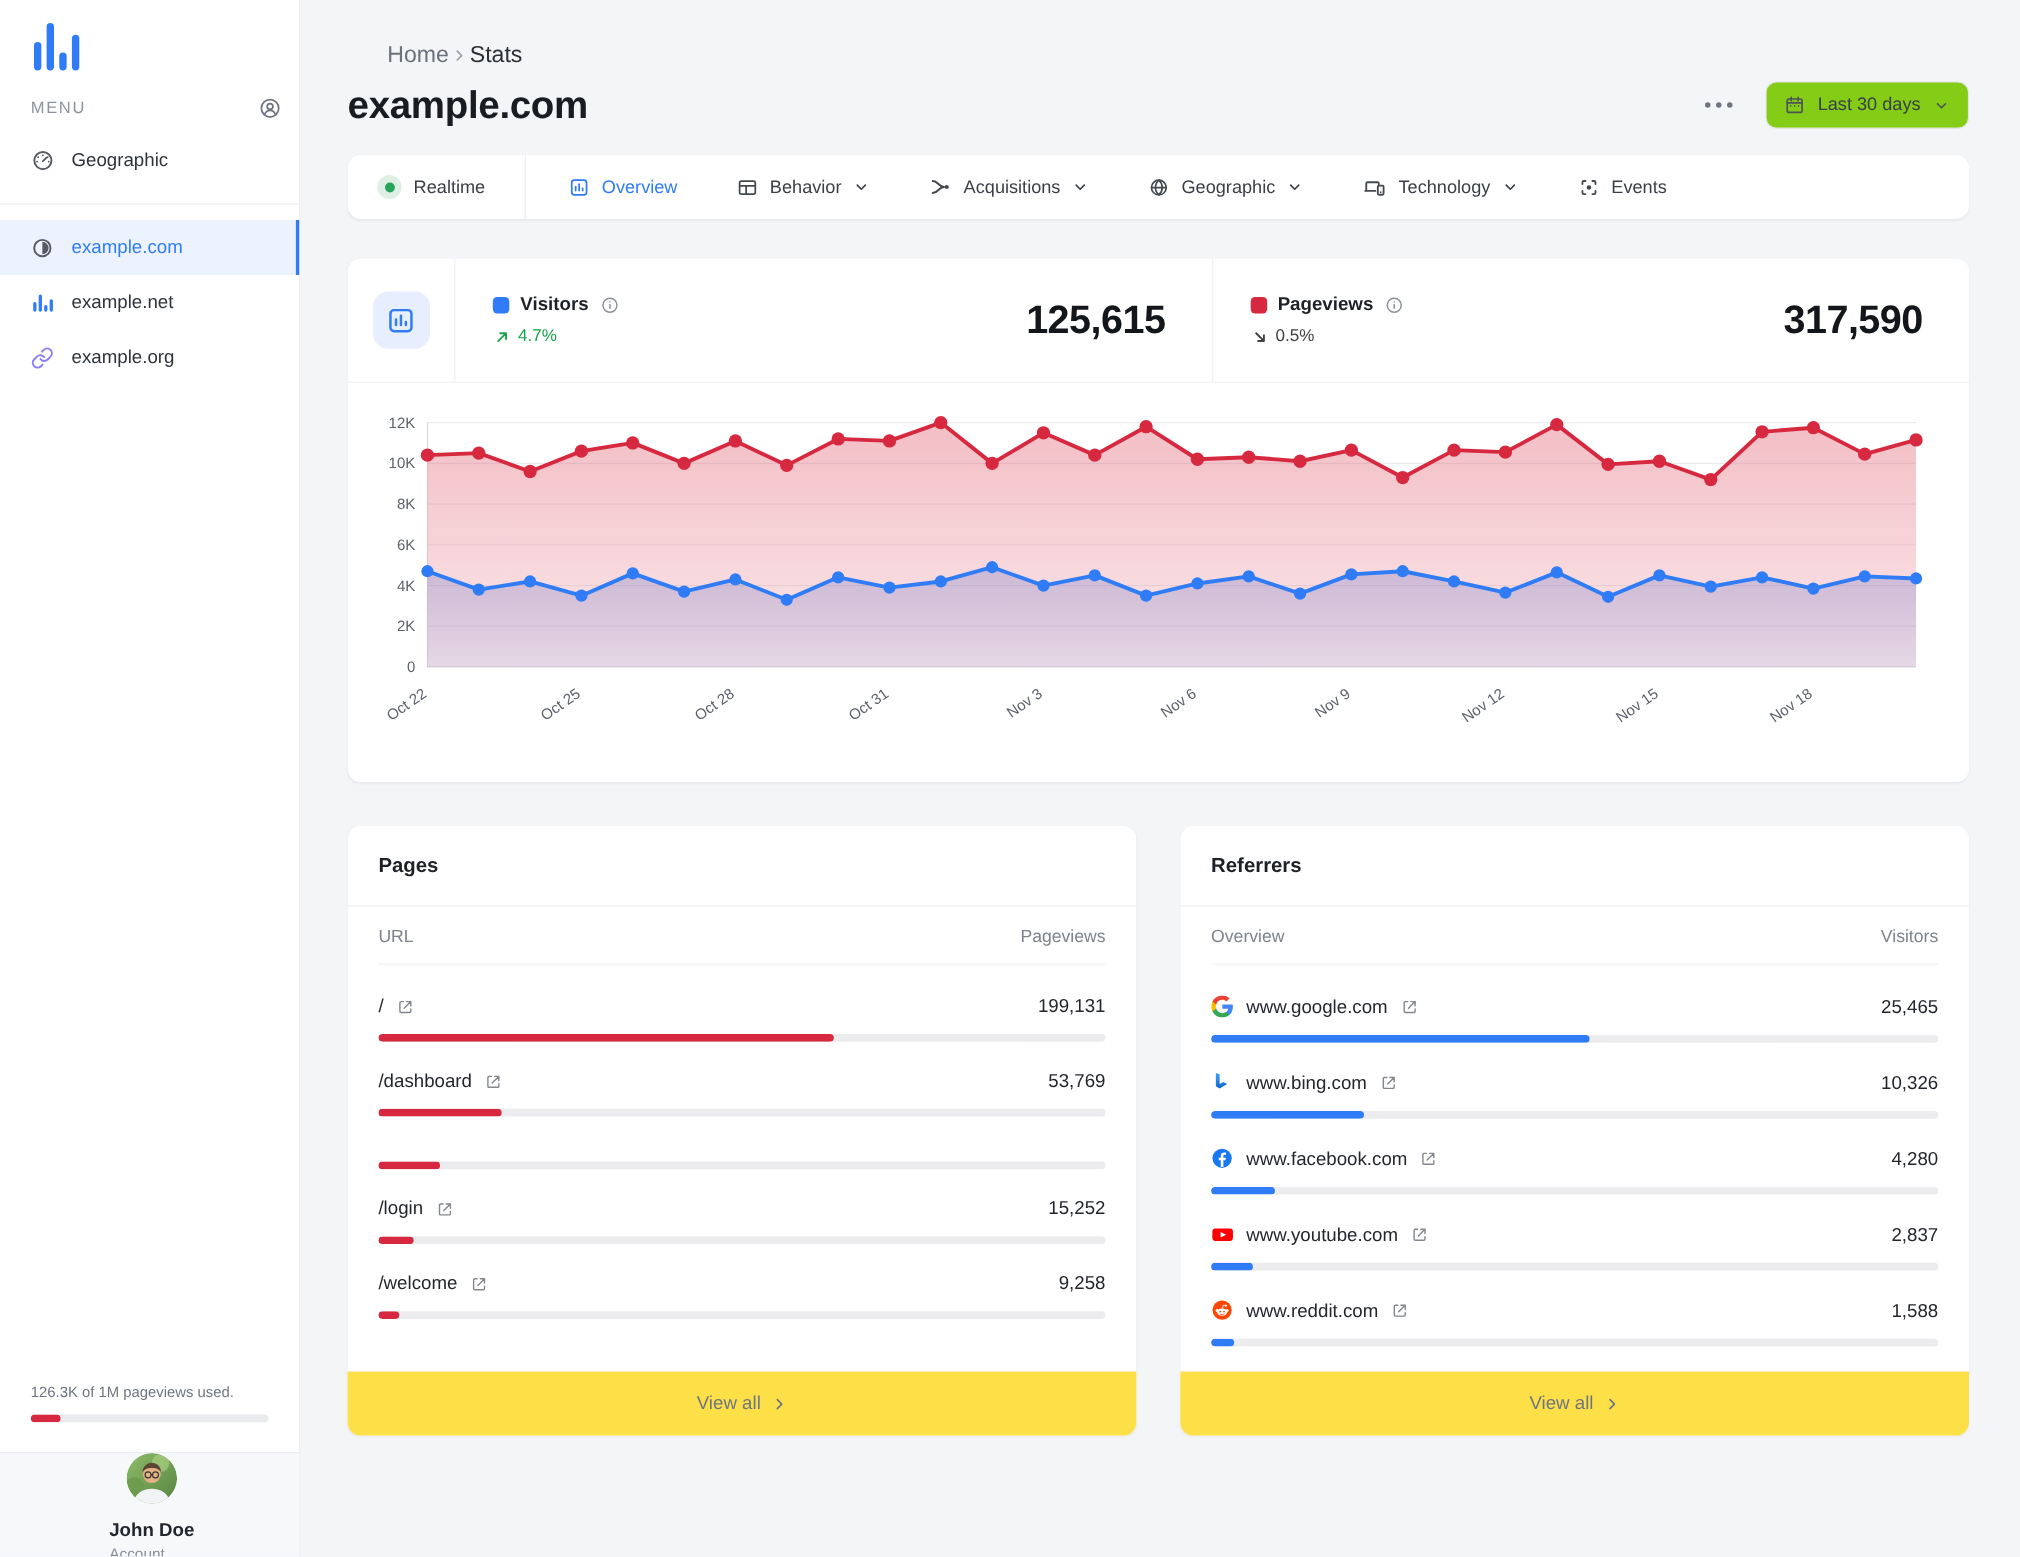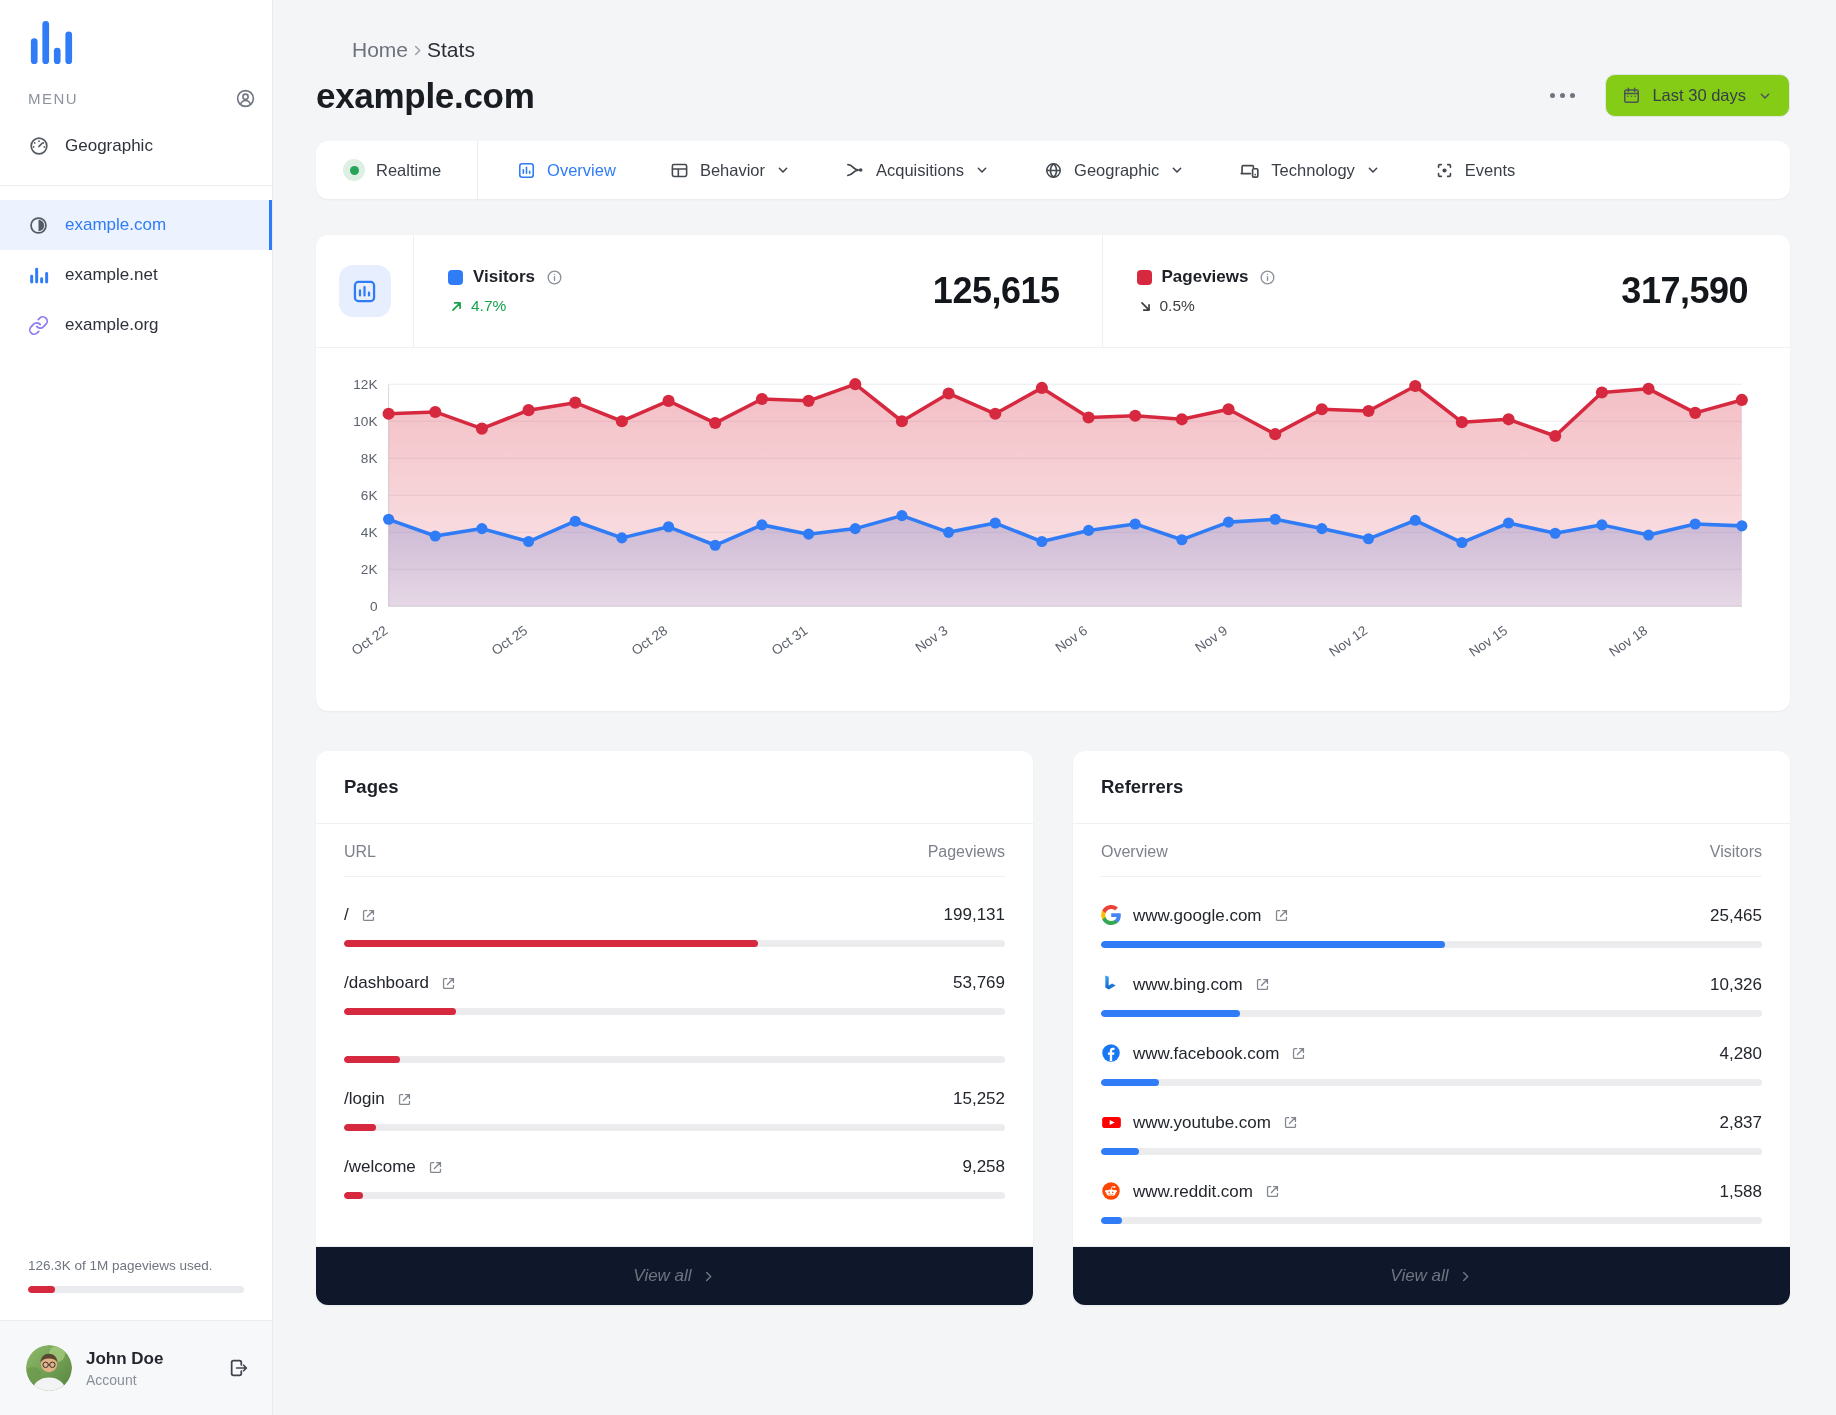--- a/index.html
+++ b/index.html
@@ -13,21 +13,21 @@
   .menu-label{font-size:15px;letter-spacing:1.5px;color:#8d939c;}
   .menu-user{color:#6f7580;display:flex;}
   .side-item{display:flex;align-items:center;gap:15px;height:50px;padding:0 28px;font-size:17px;color:#2e323a;cursor:pointer;}
   .side-item .sicon{width:22px;height:22px;display:flex;align-items:center;color:#565b63;flex:0 0 auto;}
   .side-sep{height:1px;background:#ededf0;margin:14px 0;}
   .site.active{background:#ecf2fe;color:#2f7cf6;border-right:3px solid #2f7cf6;padding-right:25px;}
   .usage{position:absolute;left:28px;right:28px;bottom:122px;}
   .usage-text{font-size:13.5px;color:#6f7580;}
   .usage-bar{height:7px;border-radius:4px;background:#eaebee;margin-top:13px;overflow:hidden;}
   .usage-fill{height:100%;border-radius:4px;background:#d6293f;}
-  .account{position:absolute;left:0;right:0;bottom:0;height:95px;background:#f7f8fa;border-top:1px solid #ececef;display:flex;align-items:center;padding:0 22px 0 26px;gap:14px;box-sizing:border-box;}
+  .account{position:absolute;left:0;right:0;bottom:0;height:95px;background:#f7f8fa;border-top:1px solid #ececef;display:flex;align-items:center;padding:0 22px 0 26px;gap:14px;box-sizing:border-box;flex-direction:column;}
   .avatar{width:46px;height:46px;border-radius:50%;overflow:hidden;flex:0 0 auto;}
   .acc-name{font-size:17px;font-weight:700;color:#23262c;}
   .acc-role{font-size:14px;color:#8a9099;margin-top:3px;}
   .acc-logout{margin-left:auto;color:#3f444c;cursor:pointer;display:flex;}
 
   
   .main{position:absolute;left:273px;top:0;right:0;bottom:0;padding:38px 46px 0 43px;box-sizing:border-box;}
   .breadcrumb{display:flex;align-items:center;gap:2px;font-size:21px;color:#6c727c;margin-left:36px;}
   .breadcrumb .current{color:#2c3036;}
   .bc-chev{color:#9aa0a9;display:flex;}
@@ -78,21 +78,21 @@
   .rows{padding:2px 0 22px;}
   .trow{padding:26px 28px 0;}
   .trow-top{display:flex;justify-content:space-between;align-items:center;font-size:17px;color:#23262c;}
   .turl{display:flex;align-items:center;gap:11px;}
   .ext{display:flex;color:#82868e;cursor:pointer;}
   .favicon{width:21px;height:21px;display:flex;flex:0 0 auto;}
   .bar{height:7px;border-radius:4px;background:#ececee;margin-top:15px;overflow:hidden;}
   .fill{height:100%;border-radius:4px;}
   .fill.red{background:#d6293f;}
   .fill.blue{background:#2f7cf6;}
-  .card-foot{margin-top:auto;border-top:1px solid #f0f0f3;background:#0f172a;border-radius:0 0 12px 12px;height:58px;display:flex;align-items:center;justify-content:center;gap:9px;color:#6f7580;font-size:17px;cursor:pointer;font-style:italic;}
+  .card-foot{margin-top:auto;border-top:1px solid #f0f0f3;background:#fde047;border-radius:0 0 12px 12px;height:58px;display:flex;align-items:center;justify-content:center;gap:9px;color:#6f7580;font-size:17px;cursor:pointer;}
   .card-foot .chev{display:flex;color:#6f7580;}
 </style>
 </head>
 <body>
 
 <div id="screen">
 
   <div class="sidebar">
     <div class="logo">
       <svg width="46" height="46" viewBox="0 0 48 48" fill="#2f7cf6">

